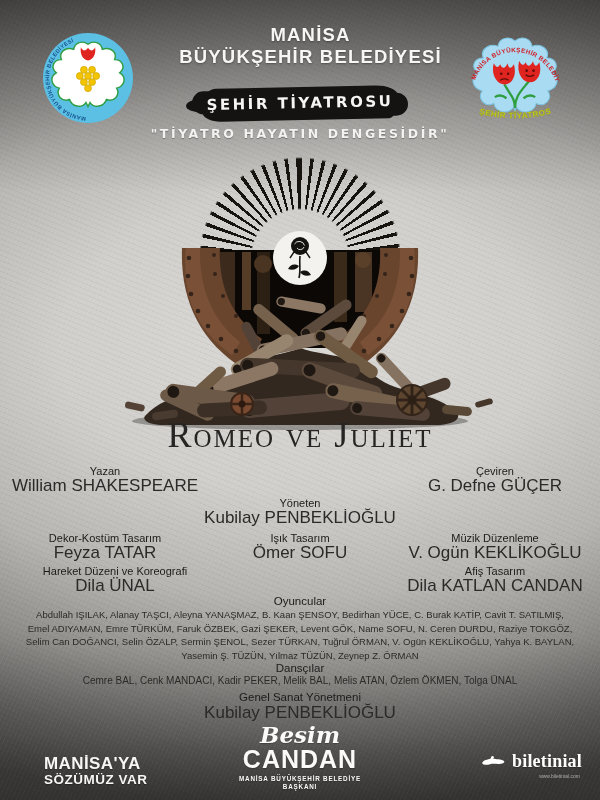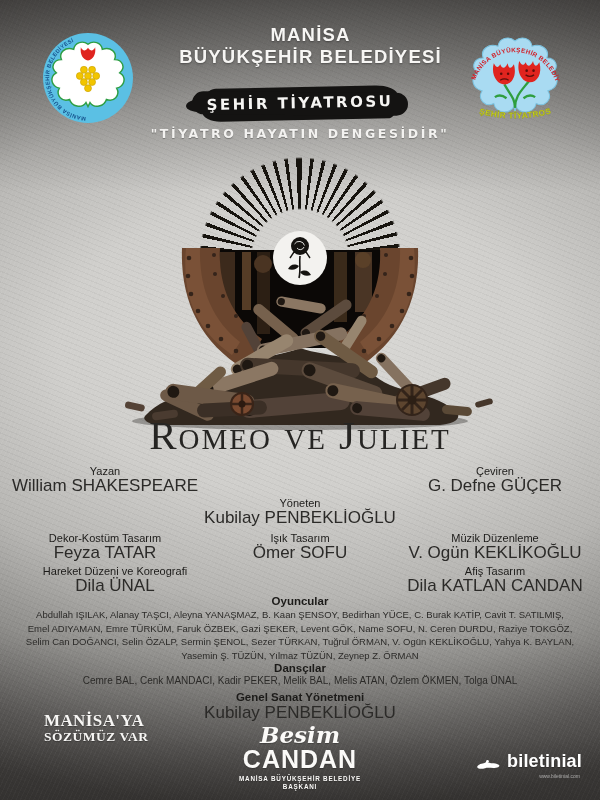--- a/index.html
+++ b/index.html
@@ -23,38 +23,38 @@
   .badge-text{position:relative;z-index:1;color:#f6f5f3;font-family:"DejaVu Sans",sans-serif;font-weight:bold;font-size:15px;line-height:33px;letter-spacing:2.5px;text-align:center;}
   .tagline{top:126px;color:#f3f2f0;font-family:"DejaVu Sans",sans-serif;font-weight:bold;font-size:12.5px;letter-spacing:2.6px;text-shadow:0 1px 1px rgba(0,0,0,.3);}
   
   .rays{left:198px;top:156px;width:204px;height:204px;
     background:repeating-conic-gradient(from -1deg,#17140f 0deg 2.1deg,rgba(0,0,0,0) 2.1deg 6.9deg);
     -webkit-mask:radial-gradient(circle,rgba(0,0,0,0) 0 48px,#000 50px 99px,rgba(0,0,0,0) 101px);
     mask:radial-gradient(circle,rgba(0,0,0,0) 0 48px,#000 50px 99px,rgba(0,0,0,0) 101px);
     clip-path:polygon(-2% -2%,102% -2%,102% 58%,50% 50%,-2% 58%);}
   .throne{left:90px;top:148px;}
   
-  .title{top:412px;font-family:"Liberation Serif",serif;font-variant:small-caps;font-size:41px;line-height:46px;letter-spacing:2px;color:#262523;}
+  .title{top:412px;font-family:"Liberation Serif",serif;font-variant:small-caps;font-size:36px;line-height:46px;letter-spacing:2px;color:#262523;}
   
   .role{font-weight:normal;font-size:11px;line-height:14px;color:#1c1b19;text-align:center;}
   .cname{font-size:17px;line-height:15px;color:#2b2a28;text-align:center;}
   .colL{left:10px;width:190px;} .colR{left:400px;width:190px;}
-  .heading{font-weight:bold;font-size:11.5px;line-height:14px;color:#1c1b19;}
+  .heading{font-weight:normal;font-size:11.5px;line-height:14px;color:#1c1b19;}
   .castline{font-size:9.5px;line-height:13.6px;color:#2b2a28;white-space:nowrap;}
   .dline{font-size:10px;color:#2b2a28;}
   
-  .slogan{left:44px;top:712px;color:#f7f6f4;font-weight:bold;text-shadow:0 1px 1px rgba(0,0,0,.3);font-family:Liberation Serif, serif;}
+  .slogan{left:44px;top:755px;color:#f7f6f4;font-weight:bold;text-shadow:0 1px 1px rgba(0,0,0,.3);}
   .slogan .l1{font-size:17px;line-height:18px;letter-spacing:.4px;}
   .slogan .l2{font-size:13.5px;line-height:14px;letter-spacing:.5px;}
   .mayor{top:723px;color:#fbfaf8;text-shadow:0 1px 1px rgba(0,0,0,.25);}
   .mayor .first{font-family:"DejaVu Serif",serif;font-style:italic;font-weight:bold;font-size:23px;line-height:24px;}
   .mayor .last{font-weight:bold;font-size:25px;line-height:25px;letter-spacing:1px;}
   .mayor .mt{font-weight:bold;font-size:6.3px;line-height:7.5px;letter-spacing:.8px;margin-top:3px;}
   .biletinial{left:452px;top:751px;width:130px;color:#ffffff;}
-  .bil-row{display:flex;align-items:flex-end;justify-content:flex-end;gap:5px;}
+  .bil-row{display:flex;align-items:center;justify-content:flex-end;gap:5px;font-family:Liberation Serif, serif;}
   .bil-txt{font-weight:bold;font-size:18px;letter-spacing:.2px;text-shadow:0 1px 1px rgba(0,0,0,.3);}
   .bil-url{text-align:right;font-size:5px;color:rgba(255,255,255,.55);padding-right:2px;margin-top:1px;}
 </style>
 </head>
 <body>
 
 <div class="poster">
 
   <div class="abs ctr muni">
     <div>MANİSA</div>

